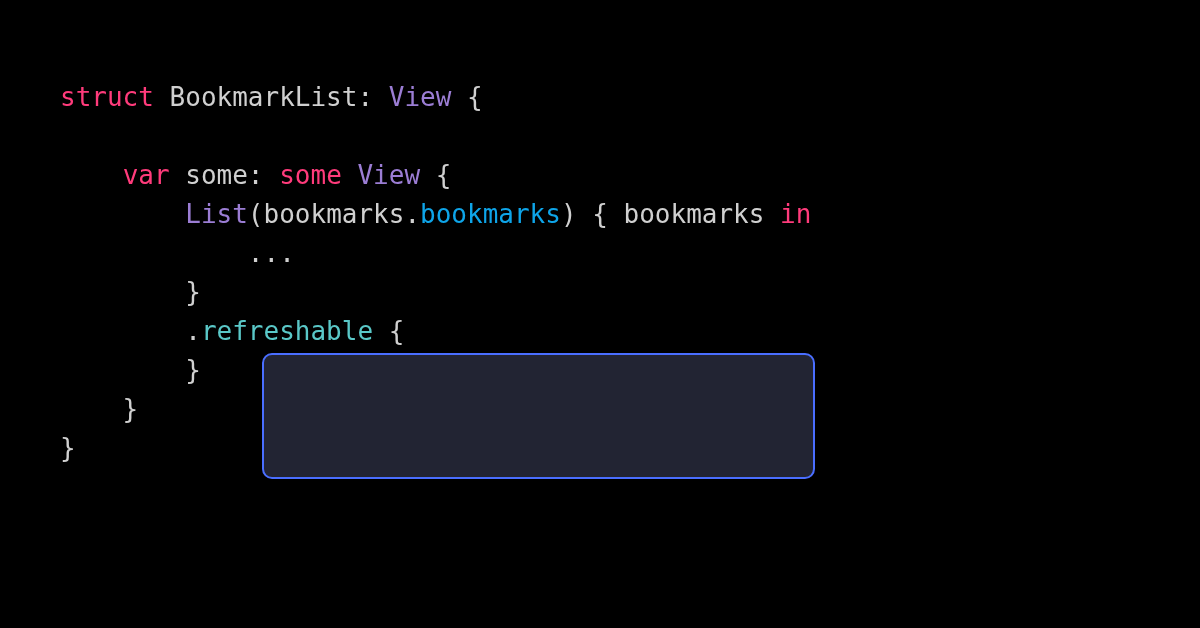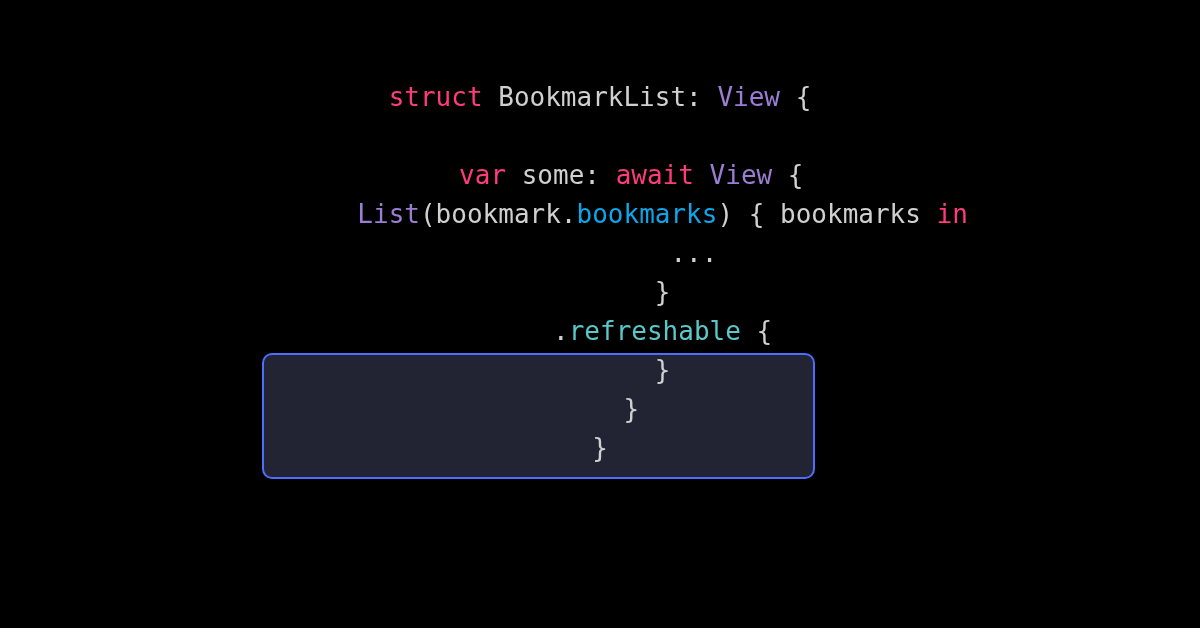--- a/index.html
+++ b/index.html
@@ -13,21 +13,20 @@
       background: #000000;
       font-family: 'SF Mono', 'Monaco', 'Menlo', 'Consolas', monospace;
       font-size: 26px;
       line-height: 1.5;
       color: #d0d0d0;
       padding: 78px 60px;
       position: relative;
     }
     .code-container {
       position: relative;
-      text-align: center;
     }
     .line {
       white-space: pre;
       font-feature-settings: "liga" 0;
     }
     .keyword-pink {
       color: #ff3b7b;
     }
     .type-purple {
       color: #9b7dd4;
@@ -64,22 +63,22 @@
     }
   </style>
 </head>
 <body>
 
 <div class="code-container">
   <div class="highlight-box" style="top:275px;left:202px;width:553px;height:126px;"></div>
   <div class="code-content">
     <div class="line"><span class="keyword-pink">struct</span><span class="text-default"> BookmarkList</span><span class="punct">: </span><span class="type-purple">View</span><span class="brace"> {</span></div>
     <div class="line"><span></span>&nbsp;</div>
-    <div class="line"><span>    </span><span class="keyword-pink">var</span><span class="text-default"> some: </span><span class="keyword-pink">await</span><span class="type-purple"> View</span><span class="brace"> {</span></div>
-    <div class="line"><span>        </span><span class="type-purple">List</span><span class="text-default">(bookmark.</span><span class="property-teal">bookmarks</span><span class="text-default">) { bookmarks </span><span class="keyword-pink">in</span></div>
+    <div class="line"><span>    </span><span class="keyword-pink">var</span><span class="text-default"> some: </span><span class="keyword-pink">some</span><span class="type-purple"> View</span><span class="brace"> {</span></div>
+    <div class="line"><span>        </span><span class="type-purple">List</span><span class="text-default">(bookmarks.</span><span class="property-teal">bookmarks</span><span class="text-default">) { bookmarks </span><span class="keyword-pink">in</span></div>
     <div class="line"><span class="text-default">            ...</span></div>
     <div class="line"><span class="brace">        }</span></div>
     <div class="line"><span class="text-default">        .</span><span class="method-teal">refreshable</span><span class="brace"> {</span></div>
     <div class="line"><span class="brace">        }</span></div>
     <div class="line"><span class="brace">    }</span></div>
     <div class="line"><span class="brace">}</span></div>
   </div>
 </div>
 
 </body></html>

